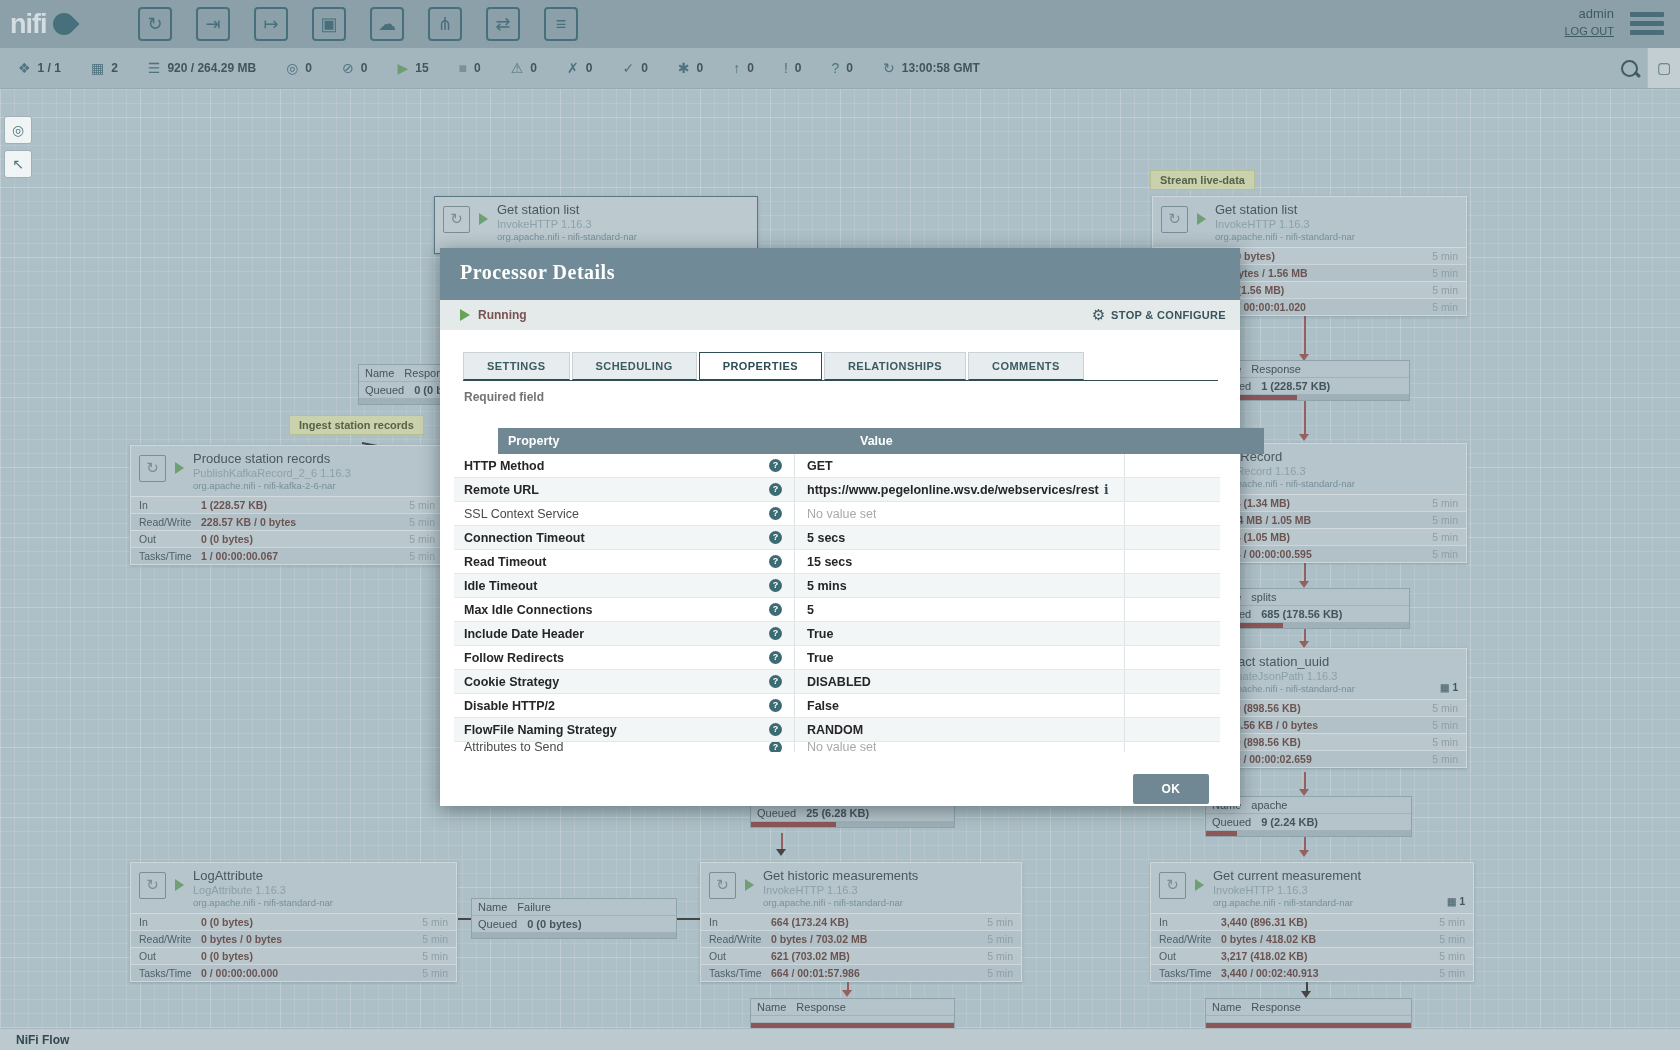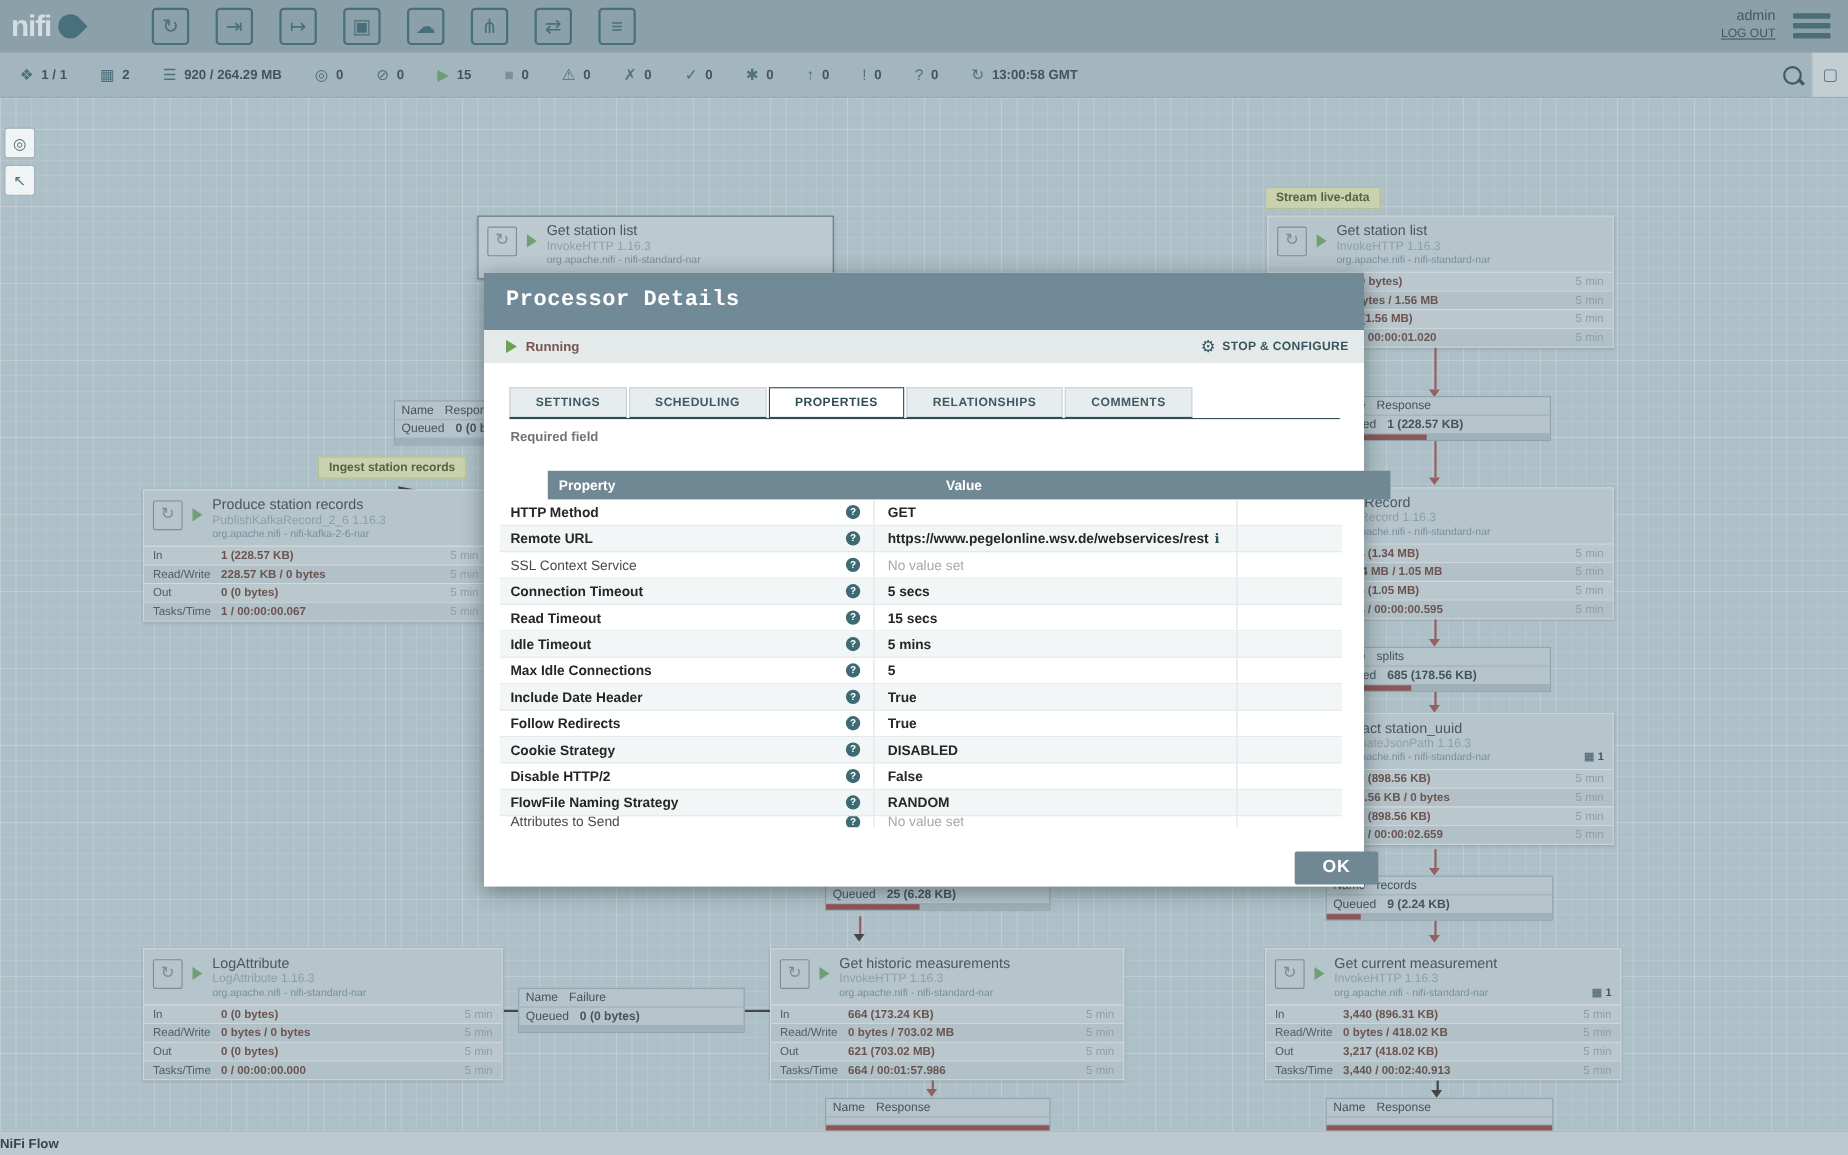--- a/index.html
+++ b/index.html
@@ -81,26 +81,26 @@
   .ln{position:absolute;width:2px;z-index:6;}
   .ln.red{background:#96605f;}
   .ln.dark{background:#454545;}
   .ln.h{height:2px;}
   .arr{position:absolute;width:0;height:0;z-index:7;}
   .arr.down{border-left:5px solid transparent;border-right:5px solid transparent;border-top:7px solid #96605f;}
   .arr.down.dark{border-top-color:#454545;}
   .arr.left{border-top:5px solid transparent;border-bottom:5px solid transparent;border-right:8px solid #454545;}
 
   
-  .crumb{position:absolute;left:0;top:1028px;width:1680px;height:22px;background:#bcc9ce;border-top:1px solid #a9b8bf;z-index:90;display:flex;align-items:center;box-sizing:border-box;font-size:12px;font-weight:bold;color:#33474e;}
+  .crumb{position:absolute;left:0;top:1028px;width:1680px;height:22px;background:#bcc9ce;border-top:1px solid #a9b8bf;z-index:90;display:flex;align-items:center;padding-left:16px;box-sizing:border-box;font-size:12px;font-weight:bold;color:#33474e;}
 
   
   .dialog{position:absolute;left:440px;top:248px;width:800px;height:558px;background:#fff;z-index:100;box-shadow:0 4px 18px rgba(20,35,40,.45);}
   .dlg-title{position:absolute;left:0;top:0;width:100%;height:52px;background:#708b97;box-sizing:border-box;padding:13px 0 0 20px;}
-  .dlg-title span{font-family:Liberation Mono, monospace;font-size:20px;font-weight:bold;color:#fff;letter-spacing:.5px;}
+  .dlg-title span{font-family:Liberation Serif, serif;font-size:20px;font-weight:bold;color:#fff;letter-spacing:.5px;}
   .dlg-strip{position:absolute;left:0;top:52px;width:100%;height:30px;background:#e4e9ea;display:flex;align-items:center;box-sizing:border-box;padding:0 14px 0 20px;}
   .runtri{width:0;height:0;border-top:6px solid transparent;border-bottom:6px solid transparent;border-left:10px solid #68a357;margin-right:8px;}
   .runtxt{font-size:12px;font-weight:bold;color:#775351;}
   .stopcfg{margin-left:auto;display:flex;align-items:center;gap:6px;background:none;border:none;cursor:pointer;padding:0;}
   .gear{font-size:15px;color:#39545c;}
   .stopcfg .lbl{font-size:11px;font-weight:bold;color:#39545c;letter-spacing:.03em;}
   .tabbar{position:absolute;left:23px;top:104px;right:22px;height:28px;border-bottom:1px solid #2e4d55;display:flex;gap:2px;}
   .tab{height:28px;line-height:26px;padding:0 23px;background:#e7ecee;border:1px solid #c9d2d5;border-bottom:1px solid #2e4d55;margin-bottom:-1px;font-size:11px;font-weight:bold;color:#3c5a62;letter-spacing:.04em;cursor:pointer;}
   .tab.active{background:#fff;border:1px solid #2e4d55;color:#2e4d55;}
   .req-note{position:absolute;left:24px;top:142px;font-size:12px;font-weight:bold;color:#737373;}
@@ -114,21 +114,21 @@
   .pname2{font-size:12.5px;font-weight:bold;color:#262626;flex:1;}
   .prow.unset .pname2{font-weight:normal;color:#4a4a4a;}
   .help-ic{width:13px;height:13px;border-radius:50%;background:#3c6b74;color:#fff;font-size:9px;font-weight:bold;text-align:center;line-height:13px;margin-right:12px;cursor:pointer;}
   .vcell{width:330px;box-sizing:border-box;padding-left:12px;border-left:1px solid #dde3e6;height:100%;display:flex;align-items:center;}
   .pval{font-size:12.5px;color:#262626;font-weight:bold;white-space:nowrap;overflow:hidden;max-width:292px;}
   .prow.unset .pval{color:#a9a9a9;font-weight:normal;}
   .info-ic{display:none;font-size:12px;font-weight:bold;color:#2e4d55;margin-left:5px;cursor:pointer;font-family:"DejaVu Serif",serif;}
   .prow.info .info-ic{display:inline;}
   .prow.clipped{height:10px;overflow:hidden;border-bottom:none;}
   .xcell{flex:1;border-left:1px solid #dde3e6;height:100%;}
-  .okbtn{position:absolute;left:693px;top:526px;width:76px;height:30px;background:#6f8893;color:#fff;font-size:16px;font-weight:bold;border:none;border-radius:2px;letter-spacing:.05em;cursor:pointer;margin-left:44px;}
+  .okbtn{position:absolute;left:693px;top:526px;width:76px;height:30px;background:#6f8893;color:#fff;font-size:12px;font-weight:bold;border:none;border-radius:2px;letter-spacing:.05em;cursor:pointer;}
 </style>
 </head>
 <body>
 
 <div id="stage" data-name="nifi-application">
 
   <div class="canvas" data-name="flow-canvas"></div>
 
   <div class="float-btn" style="top:116px" data-name="target-tool-button">
       <span data-name="target-icon">◎</span>
@@ -537,21 +537,21 @@
 
   <div class="qlbl" style="left:1205px;top:588px;width:203px" data-name="connection-label-splits">
     <div class="qrow"><span class="qk">Name</span><span class="qv">splits</span></div>
     <div class="qrow"><span class="qk">Queued</span><span class="qv qb">685 (178.56 KB)</span></div>
     <div class="qbar" data-name="queue-bar">
         <div class="qfill" style="width: 38%;"></div>
       </div>
   </div>
 
   <div class="qlbl" style="left:1205px;top:796px;width:205px" data-name="connection-label-matched">
-    <div class="qrow"><span class="qk">Name</span><span class="qv">records</span></div>
+    <div class="qrow"><span class="qk">Name</span><span class="qv">apache</span></div>
     <div class="qrow"><span class="qk">Queued</span><span class="qv qb">9 (2.24 KB)</span></div>
     <div class="qbar" data-name="queue-bar">
         <div class="qfill" style="width: 15%;"></div>
       </div>
   </div>
 
   <div class="qlbl" style="left:750px;top:804px;width:203px" data-name="connection-label-queued-25">
     <div class="qrow"><span class="qk">Queued</span><span class="qv qb">25 (6.28 KB)</span></div>
     <div class="qbar" data-name="queue-bar">
         <div class="qfill" style="width: 42%;"></div>

